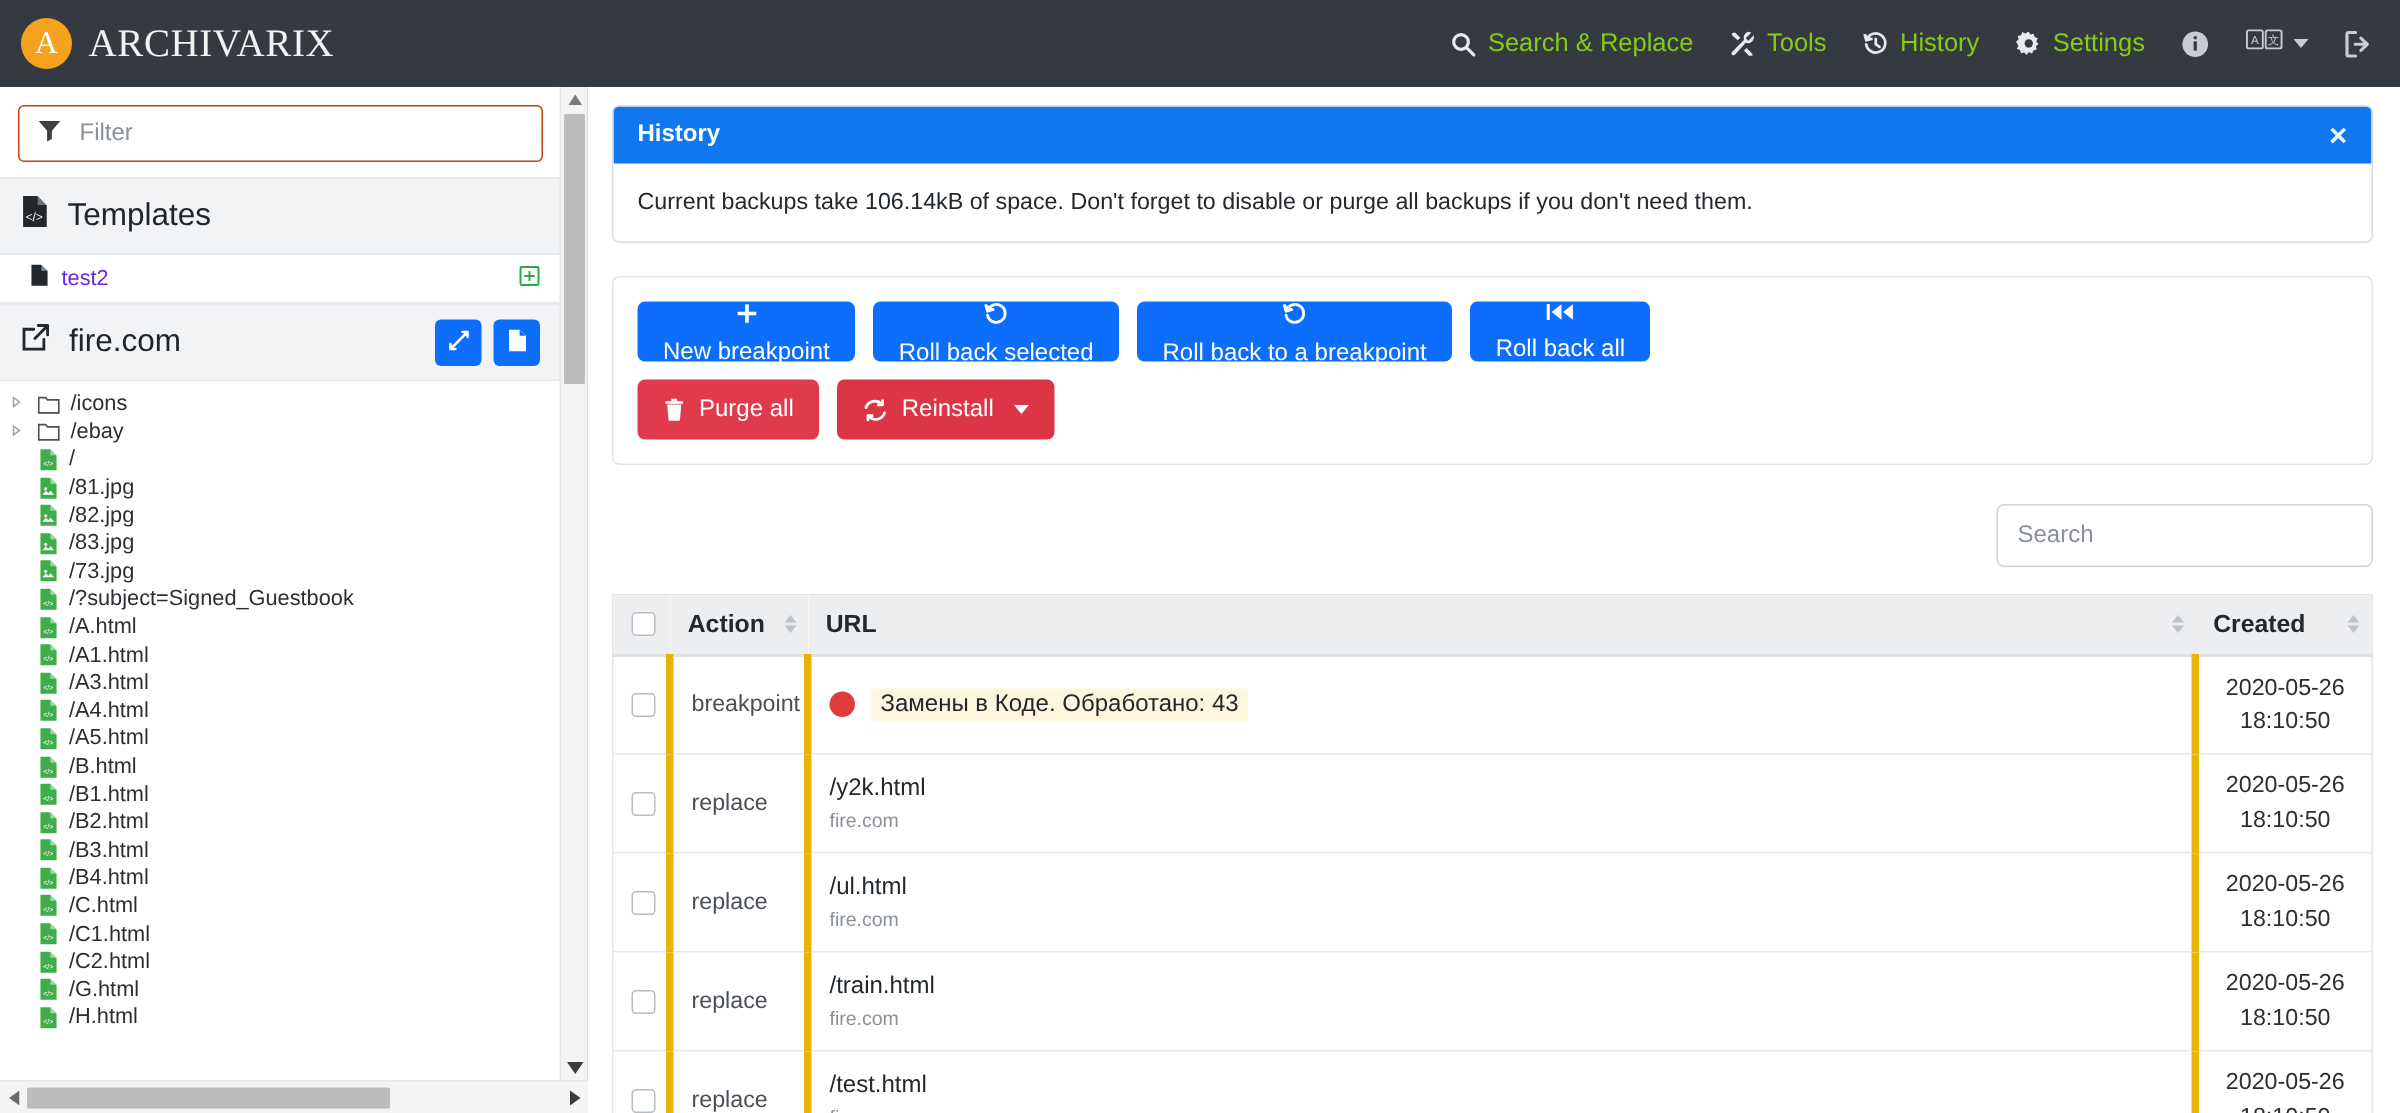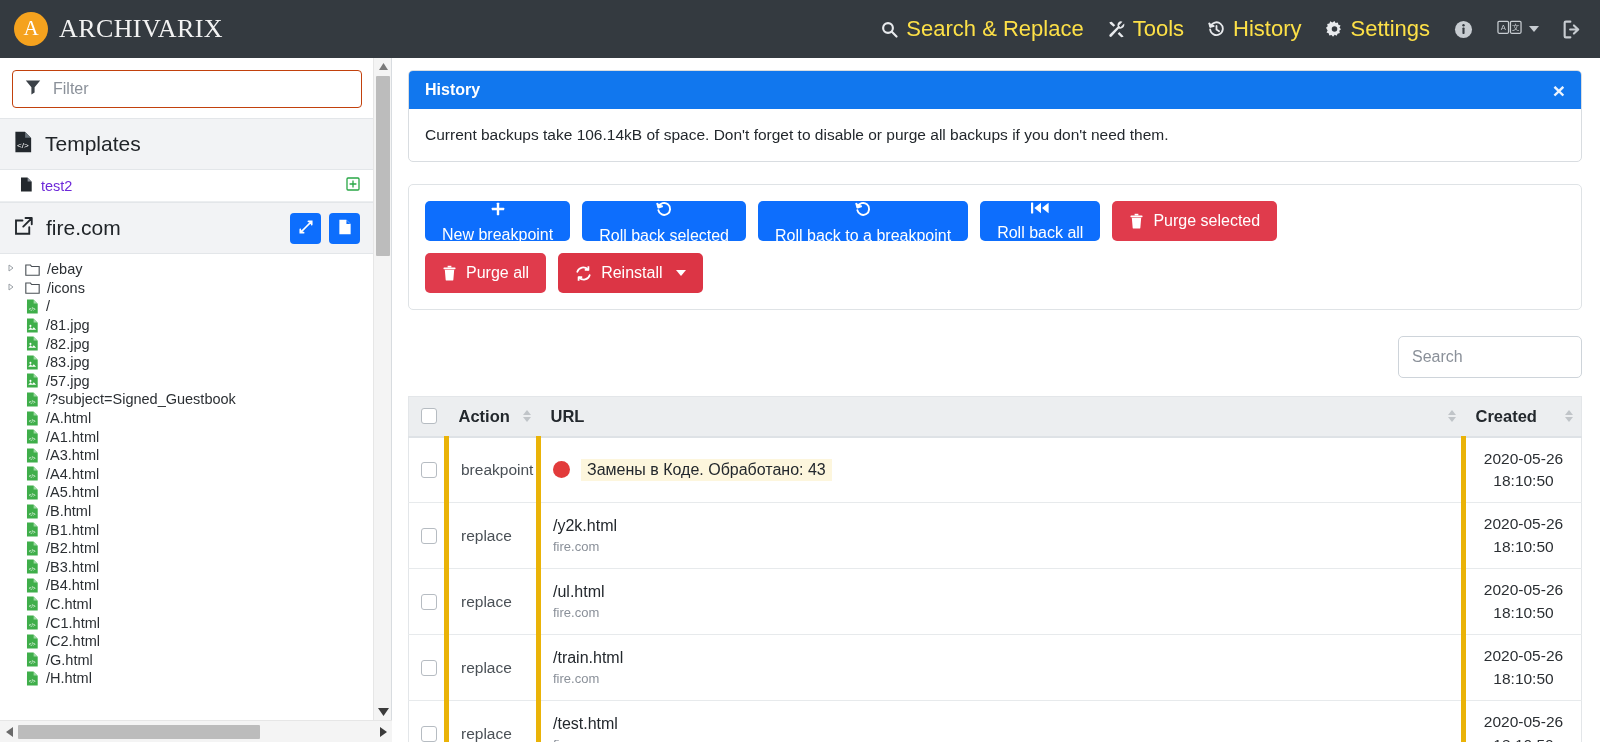--- a/index.html
+++ b/index.html
@@ -30,21 +30,21 @@
   }
   .brand-name {
     font-family: "Liberation Serif", serif;
     font-size: 26px; color: #f2f2f2; letter-spacing: .4px;
   }
   .nav-right {
     margin-left: auto; display: flex; align-items: center; gap: 24px;
   }
   .nav-item {
     display: flex; align-items: center; gap: 8px;
-    color: #fde047; font-size: 22px; cursor: pointer;
+    color: #84cc16; font-size: 17px; cursor: pointer;
   }
   .nav-item .ico { display: flex; align-items: center; color: #e8eaed; }
   .nav-mini { display: flex; align-items: center; gap: 7px; color: #c7ccd1; cursor: pointer; }
   .caret-down {
     width: 0; height: 0;
     border-left: 5px solid transparent; border-right: 5px solid transparent;
     border-top: 6px solid currentColor;
     display: inline-block;
   }
 
@@ -154,21 +154,21 @@
     height: 40px; padding: 0 17px; font-size: 16px;
     display: inline-flex; align-items: center; gap: 9px;
     font-family: "Liberation Sans", sans-serif;
   }
   .btn-blue { background: #0d6efd; flex-direction: column; }
   .btn-red { background: #e03b4c; }
   .btn-red2 { background: #dc3545; }
 
   .search-wrap { display: flex; justify-content: flex-end; margin-bottom: 18px; }
   .search-box {
-    width: 184px; height: 42px; border: 1px solid #ced4da; border-radius: 5px;
+    width: 251px; height: 42px; border: 1px solid #ced4da; border-radius: 5px;
     display: flex; align-items: center; padding: 12px 13px;
     color: #8a9099; font-size: 16px;
   }
 
   table.hist {
     width: 100%; border-collapse: collapse; table-layout: fixed;
     border: 1px solid #e3e6e9;
   }
   table.hist thead th {
     background: #eceef0; border-bottom: 2px solid #dee2e6;
@@ -366,32 +366,32 @@
       <div class="tree">
           <div class="tree-row folder">
             <span class="tw"><svg width="6" height="8" viewBox="0 0 6 8" fill="none" stroke="#9aa0a6" stroke-width="1">
                 <path d="M1 1l4 3-4 3z"></path>
               </svg></span>
             <span style="display: flex;">
               <svg width="15" height="13" viewBox="0 0 16 14" fill="none" stroke="#4a5056" stroke-width="1.2">
                 <path d="M.8 2.2h5l1.3 1.6h8.1v9.4H.8z"></path>
               </svg>
             </span>
-            <span>/ebay</span>
+            <span>/icons</span>
           </div>
           <div class="tree-row folder">
             <span class="tw"><svg width="6" height="8" viewBox="0 0 6 8" fill="none" stroke="#9aa0a6" stroke-width="1">
                 <path d="M1 1l4 3-4 3z"></path>
               </svg></span>
             <span style="display: flex;">
               <svg width="15" height="13" viewBox="0 0 16 14" fill="none" stroke="#4a5056" stroke-width="1.2">
                 <path d="M.8 2.2h5l1.3 1.6h8.1v9.4H.8z"></path>
               </svg>
             </span>
-            <span>/icons</span>
+            <span>/ebay</span>
           </div>
           <div class="tree-row file">
             <span style="display: flex;">
               <svg width="13" height="15" viewBox="0 0 16 19" fill="#3fae4a">
                 <path d="M1 .6h8.2L14.6 6v12.4H1z"></path>
                 <path d="M9.4.8v5h5z" fill="#9fd9a5"></path>
                 <text x="7.6" y="15" font-size="6" fill="#ffffff" text-anchor="middle" font-family="Liberation Sans">&lt;/&gt;</text>
               </svg>
             </span>
             <span>/</span>
@@ -431,21 +431,21 @@
           </div>
           <div class="tree-row file">
             <span style="display: flex;">
               <svg width="13" height="15" viewBox="0 0 16 19" fill="#3fae4a">
                 <path d="M1 .6h8.2L14.6 6v12.4H1z"></path>
                 <path d="M9.4.8v5h5z" fill="#9fd9a5"></path>
                 <circle cx="5.4" cy="10" r="1.3" fill="#ffffff"></circle>
                 <path d="M2.6 15l3-3.4 2 2.2 2-2.2 3 3.4z" fill="#ffffff"></path>
               </svg>
             </span>
-            <span>/57.jpg</span>
+            <span>/73.jpg</span>
           </div>
           <div class="tree-row file">
             <span style="display: flex;">
               <svg width="13" height="15" viewBox="0 0 16 19" fill="#3fae4a">
                 <path d="M1 .6h8.2L14.6 6v12.4H1z"></path>
                 <path d="M9.4.8v5h5z" fill="#9fd9a5"></path>
                 <text x="7.6" y="15" font-size="6" fill="#ffffff" text-anchor="middle" font-family="Liberation Sans">&lt;/&gt;</text>
               </svg>
             </span>
             <span>/?subject=Signed_Guestbook</span>
@@ -676,30 +676,20 @@
           </button>
           <button class="btn btn-blue">
             <span style="display: flex;">
               <svg width="18" height="14" viewBox="0 0 18 14" fill="#fff">
                 <rect x="0" y="1.6" width="2.2" height="10.8" rx=".5"></rect>
                 <path d="M10 1.8v10.4L3.4 7z"></path>
                 <path d="M17.6 1.8v10.4L11 7z"></path>
               </svg>
             </span>
             <span>Roll back all</span>
-          </button>
-          <button class="btn btn-red">
-            <span style="display: flex;">
-              <svg width="15" height="16" viewBox="0 0 16 17" fill="#fff">
-                <rect x="1.6" y="2.6" width="12.8" height="1.8" rx=".5"></rect>
-                <path d="M6 .8h4v1.8H6z"></path>
-                <path d="M3 5h10l-.9 10.6a1 1 0 0 1-1 .9H4.9a1 1 0 0 1-1-.9z"></path>
-              </svg>
-            </span>
-            <span>Purge selected</span>
           </button>
         </div>
       <div class="btn-row">
           <button class="btn btn-red">
             <span style="display: flex;">
               <svg width="15" height="16" viewBox="0 0 16 17" fill="#fff">
                 <rect x="1.6" y="2.6" width="12.8" height="1.8" rx=".5"></rect>
                 <path d="M6 .8h4v1.8H6z"></path>
                 <path d="M3 5h10l-.9 10.6a1 1 0 0 1-1 .9H4.9a1 1 0 0 1-1-.9z"></path>
               </svg>

